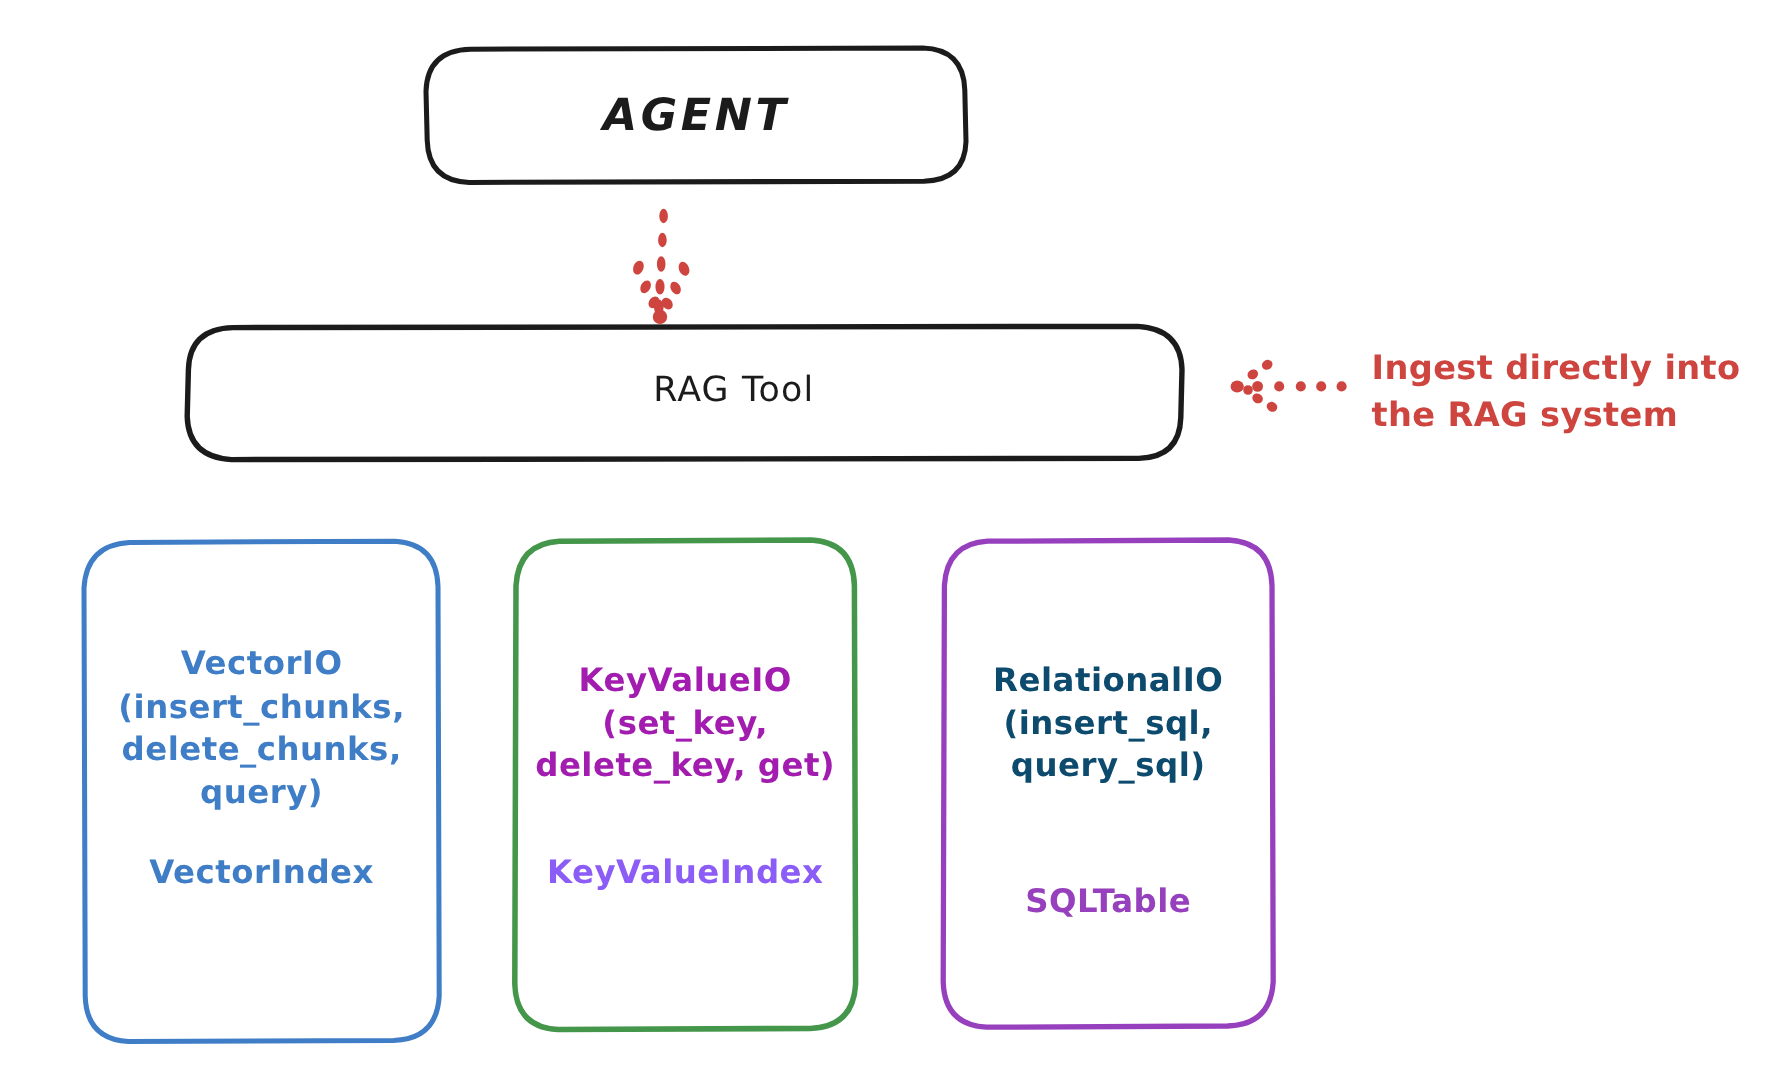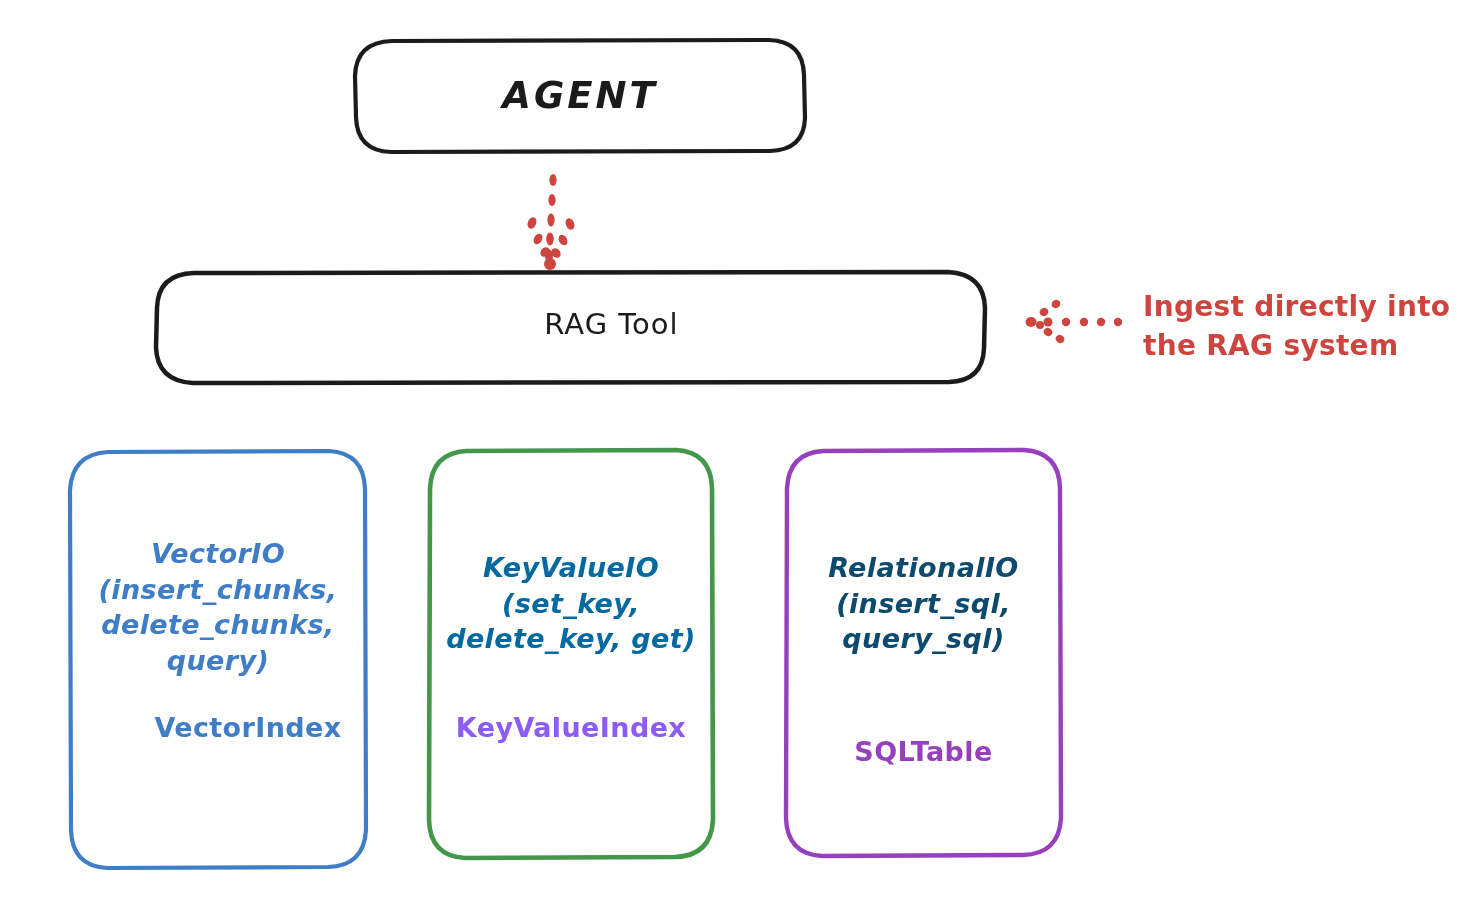--- a/index.html
+++ b/index.html
@@ -44,29 +44,28 @@
     top: 305px;
     width: 829px;
     font-size: 29px;
     color: #1b1b1b;
     letter-spacing: 1px;
     margin-left: 41px;
   }
   .io-ops {
     font-size: 27px;
     font-weight: 600;
-    font-style: italic;
   }
   .io-index {
     font-size: 27px;
     font-weight: 600;
   }
   #vector-ops   { left: 72px;  top: 536px; width: 292px; color: #3f7ec6; }
-  #vector-index { left: 72px;  top: 710px; width: 292px; color: #3f7ec6; margin-left: 30px; }
-  #kv-ops       { left: 430px; top: 550px; width: 282px; color: #0369a1; }
+  #vector-index { left: 72px;  top: 710px; width: 292px; color: #3f7ec6; }
+  #kv-ops       { left: 430px; top: 550px; width: 282px; color: #a21caf; }
   #kv-index     { left: 430px; top: 710px; width: 282px; color: #8b5cf6; }
   #rel-ops      { left: 787px; top: 550px; width: 273px; color: #0c4a6e; }
   #rel-index    { left: 787px; top: 734px; width: 273px; color: #9740be; }
   #ingest-note {
     position: absolute;
     left: 1143px;
     top: 288px;
     width: 330px;
     font-size: 28px;
     font-weight: 600;

